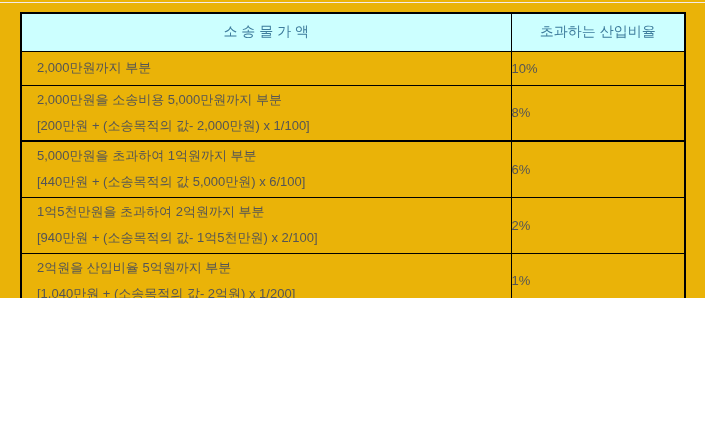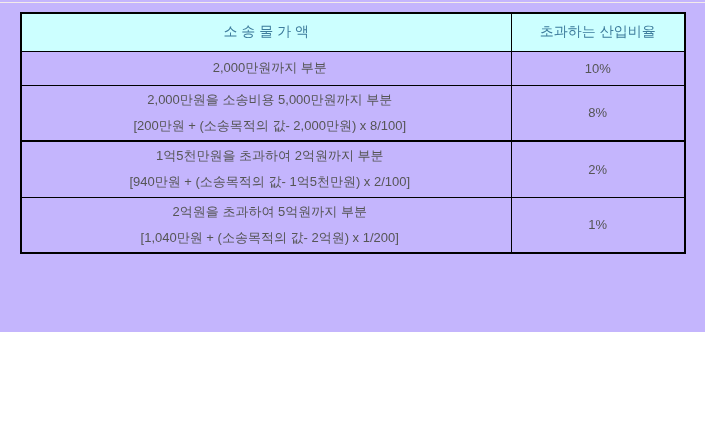--- a/index.html
+++ b/index.html
@@ -4,22 +4,22 @@
 <style>
   html, body {
     margin: 0;
     padding: 0;
     background: #ffffff;
     font-family: "Liberation Sans", "DejaVu Sans", sans-serif;
   }
   .canvas {
     position: relative;
     width: 705px;
-    height: 332px;
-    background: #c4b5fd;
+    height: 298px;
+    background: #eab308;
     overflow: hidden;
   }
   .top-rule {
     position: absolute;
     top: 2px;
     left: 0;
     width: 705px;
     height: 1px;
     background: #f3ebea;
   }
@@ -30,21 +30,20 @@
     width: 664px;
     border-collapse: collapse;
     border: 2px solid #000000;
     table-layout: fixed;
   }
   col.col-range { width: 490px; }
   col.col-rate  { width: 174px; }
   th, td {
     border: 1px solid #000000;
     padding: 0;
-    text-align: center;
   }
   tr.header-row { height: 38px; }
   tr.header-row th {
     background: #ccffff;
     color: #3d7c9c;
     font-weight: normal;
     font-size: 14px;
     text-align: center;
     vertical-align: middle;
   }
@@ -58,21 +57,21 @@
   }
   td.range-cell .range,
   td.range-cell .formula {
     color: #555555;
     font-size: 13px;
     line-height: 26px;
     white-space: nowrap;
   }
   td.range-cell .formula:empty { display: none; }
   td.rate-cell {
-    text-align: center;
+    text-align: left;
     vertical-align: middle;
     color: #555555;
     font-size: 13px;
   }
 </style>
 </head>
 <body>
 
 <div class="canvas">
   <div class="top-rule"></div>
@@ -93,38 +92,45 @@
         <td class="range-cell">
           <div class="range">2,000만원까지 부분</div>
 
         </td>
         <td class="rate-cell">10%</td>
       </tr>
 
       <tr class="body-row thick-bottom">
         <td class="range-cell">
           <div class="range">2,000만원을 소송비용 5,000만원까지 부분</div>
-          <div class="formula">[200만원 + (소송목적의 값- 2,000만원) x 8/100]</div>
+          <div class="formula">[200만원 + (소송목적의 값- 2,000만원) x 1/100]</div>
         </td>
         <td class="rate-cell">8%</td>
       </tr>
 
+      <tr class="body-row">
+        <td class="range-cell">
+          <div class="range">5,000만원을 초과하여 1억원까지 부분</div>
+          <div class="formula">[440만원 + (소송목적의 값 5,000만원) x 6/100]</div>
+        </td>
+        <td class="rate-cell">6%</td>
+      </tr>
 
 
       <tr class="body-row">
         <td class="range-cell">
           <div class="range">1억5천만원을 초과하여 2억원까지 부분</div>
           <div class="formula">[940만원 + (소송목적의 값- 1억5천만원) x 2/100]</div>
         </td>
         <td class="rate-cell">2%</td>
       </tr>
 
       <tr class="body-row thick-bottom">
         <td class="range-cell">
-          <div class="range">2억원을 초과하여 5억원까지 부분</div>
+          <div class="range">2억원을 산입비율 5억원까지 부분</div>
           <div class="formula">[1,040만원 + (소송목적의 값- 2억원) x 1/200]</div>
         </td>
         <td class="rate-cell">1%</td>
       </tr>
 
     </tbody>
   </table>
 </div>
 
 </body></html>

